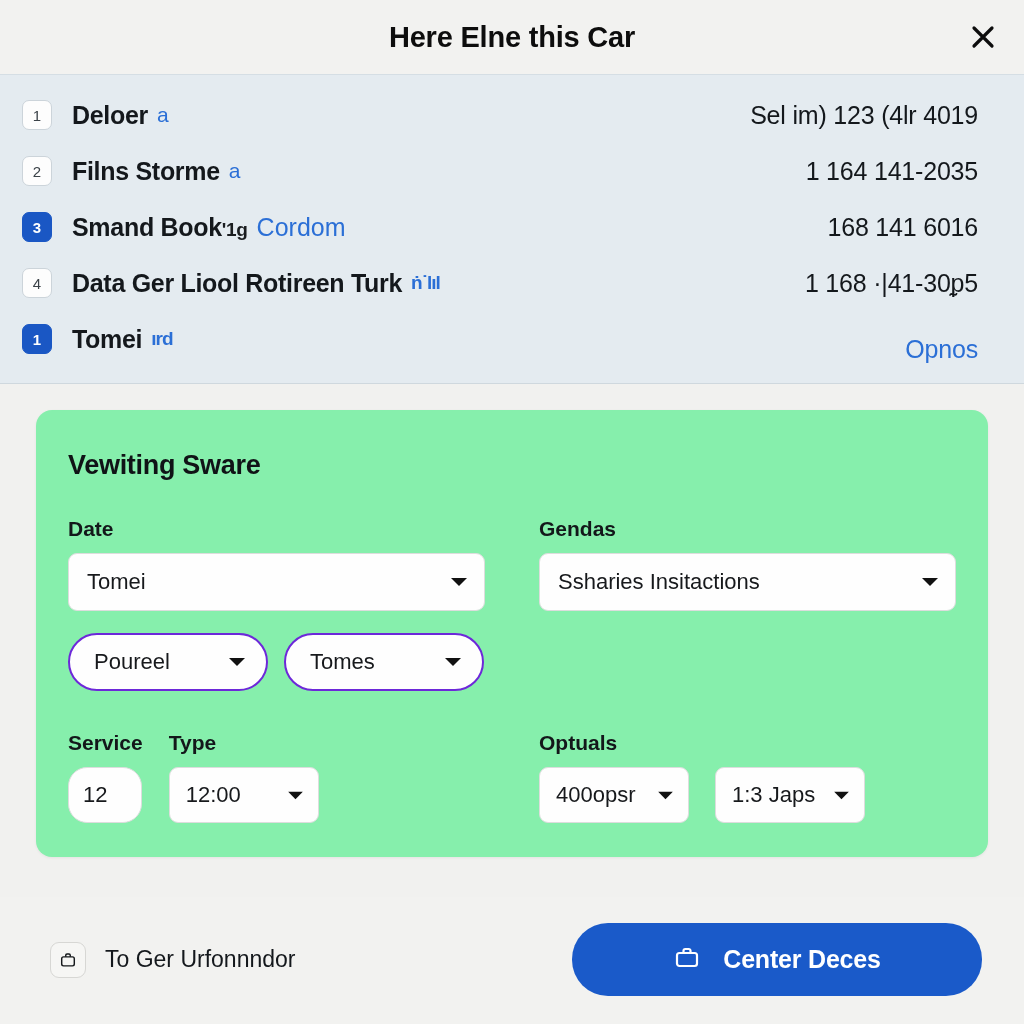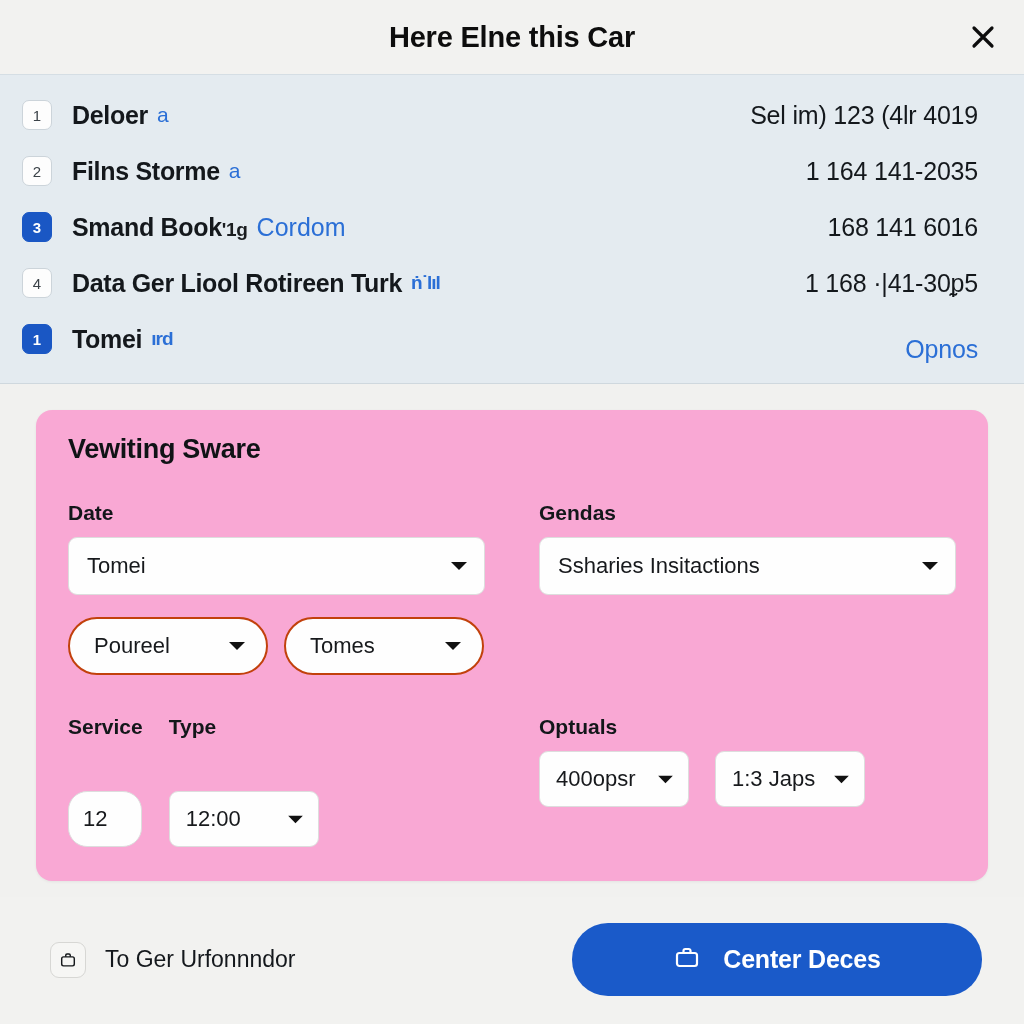--- a/index.html
+++ b/index.html
@@ -136,23 +136,23 @@
   
   .body-area {
     flex: 1 1 auto;
     background: #f1f1ef;
     display: flex;
     flex-direction: column;
     padding: 26px 36px 0 36px;
     box-sizing: border-box;
   }
   .card {
-    background: #f9a8d4;
+    background: #86efac;
     border-radius: 16px;
-    padding: 14px 32px 34px 32px;
+    padding: 30px 32px 34px 32px;
     box-shadow: 0 1px 3px rgba(0,0,0,0.06);
     box-sizing: border-box;
   }
   .card-title {
     font-size: 27px;
     font-weight: bold;
     color: #101316;
     margin: 10px 0 36px 0;
     letter-spacing: -0.3px;
   }
@@ -188,21 +188,21 @@
   .select .caret { margin-left: auto; padding-left: 10px; display:flex; }
   .caret svg { display:block; }
 
   .pill-row {
     display: flex;
     gap: 16px;
     margin-top: 22px;
   }
   .pill {
     height: 58px;
-    border: 2px solid #c2410c;
+    border: 2px solid #6d28d9;
     border-radius: 30px;
     background: #fefefe;
     display: inline-flex;
     align-items: center;
     padding: 0 20px 0 24px;
     box-sizing: border-box;
     cursor: pointer;
     min-width: 200px;
   }
   .pill .val {
@@ -210,21 +210,21 @@
     color: #17191c;
     white-space: nowrap;
   }
   .pill .caret { margin-left: auto; padding-left: 18px; display:flex; }
 
   .row-2 {
     display: flex;
     gap: 54px;
     margin-top: 40px;
   }
-  .sub-col { display: flex; flex-direction: column; gap: 40px; }
+  .sub-col { display: flex; flex-direction: column; }
   .inline-fields { display: flex; gap: 26px; }
   .num-input {
     width: 74px;
     height: 56px;
     border: 1px solid #dddddd;
     border-radius: 19px;
     background: #fefefe;
     display: flex;
     align-items: center;
     padding: 0 14px;

